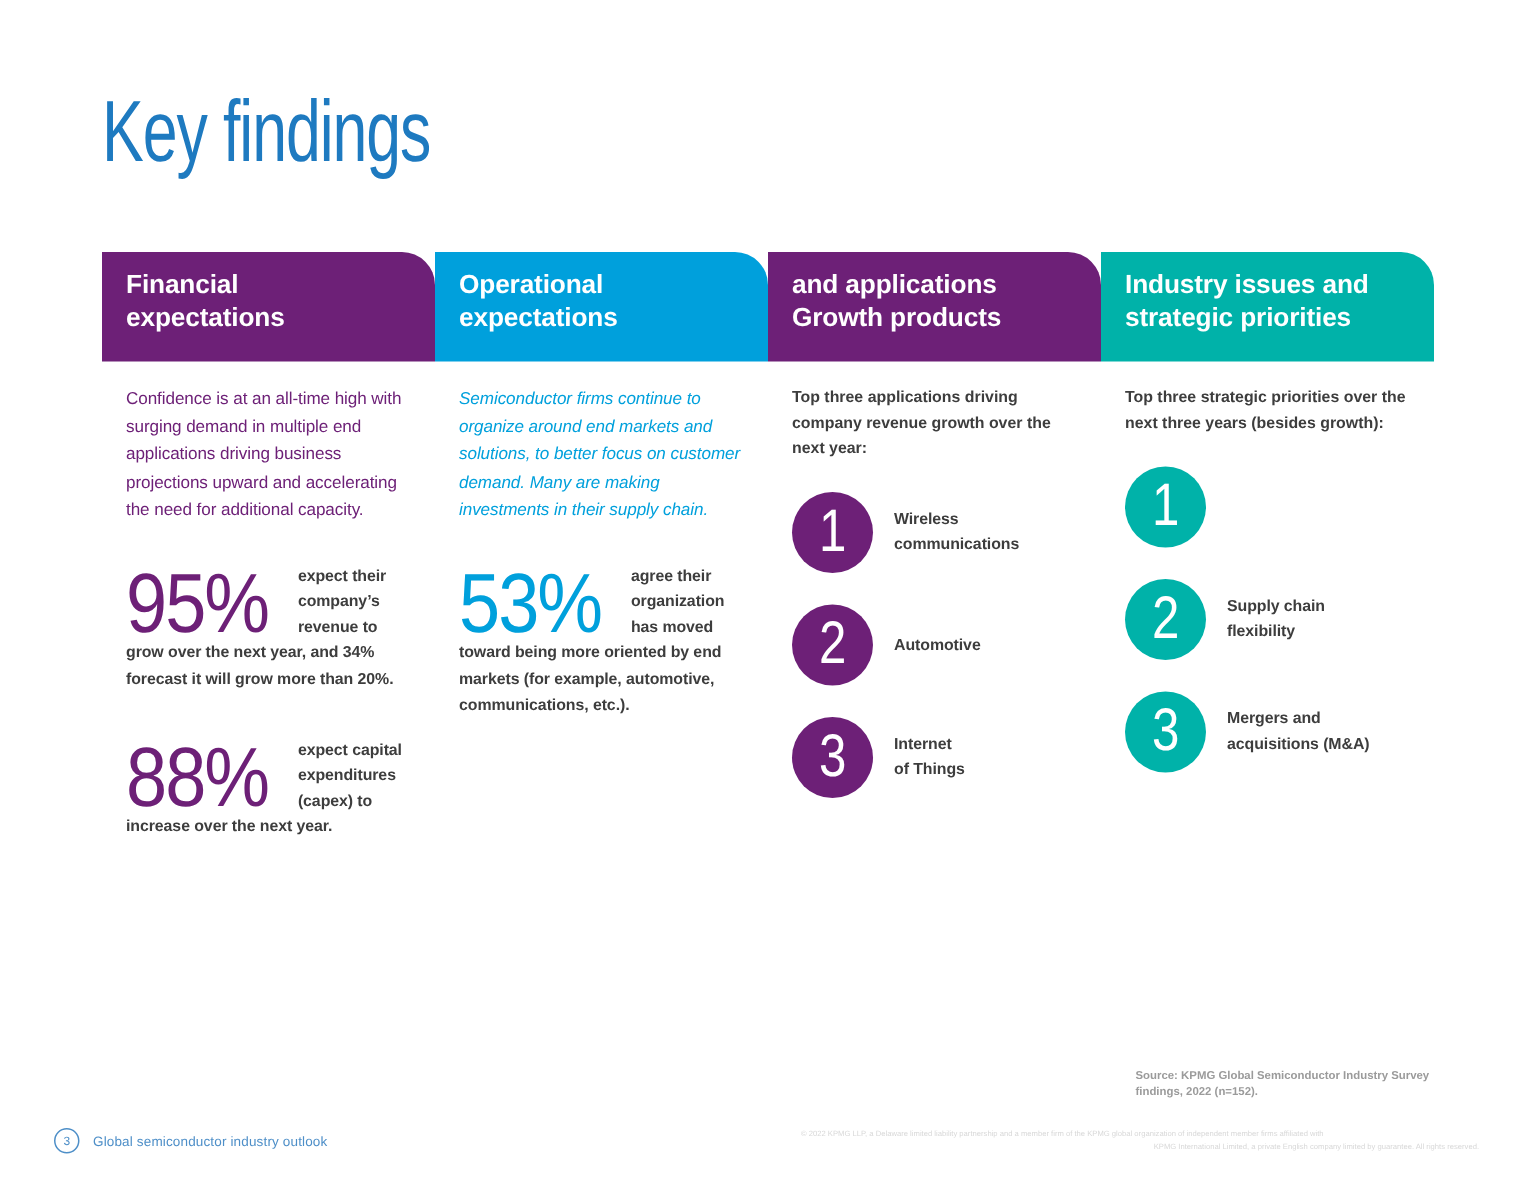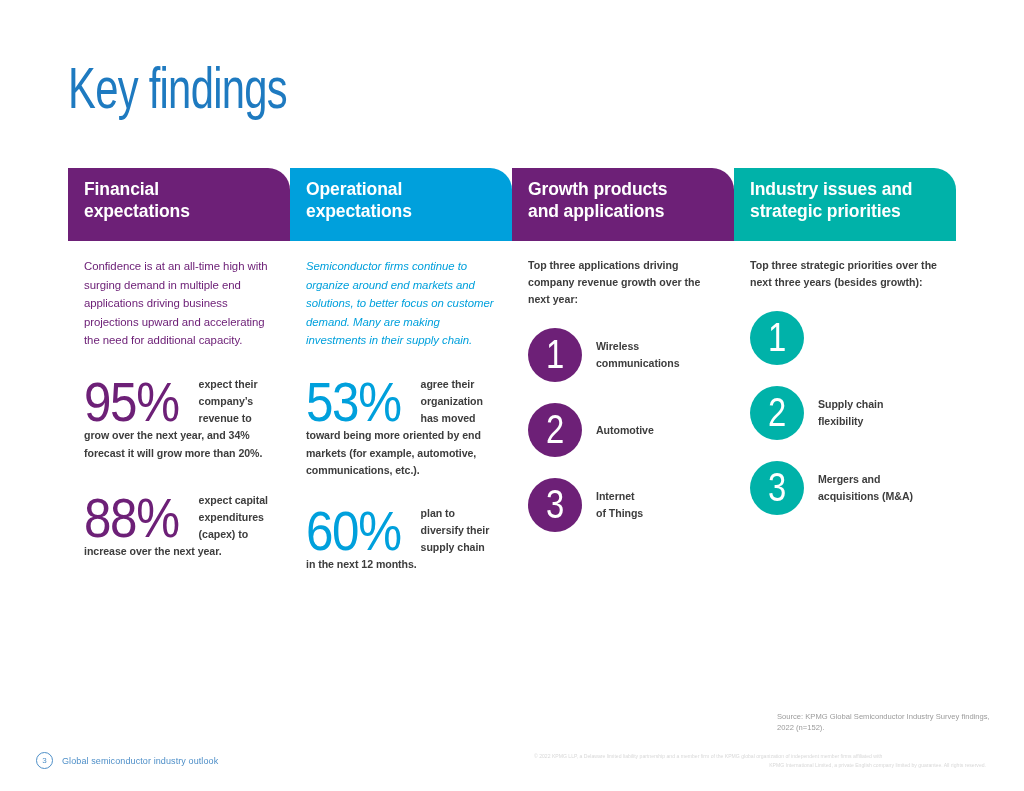--- a/index.html
+++ b/index.html
@@ -107,22 +107,22 @@
     line-height:1;
     transform:scaleX(.82) translateY(-1px);
   }
   .rank-label{
     font-size:10.6px;font-weight:bold;color:#3D3D3D;
     line-height:1.62;letter-spacing:-0.05px;
   }
 
   
   .source{
-    position:absolute;left:777px;top:711px;width:225px;
-    font-size:7.6px;line-height:1.5;color:#9B9B9B;
+    position:absolute;left:757px;top:711px;width:225px;
+    font-size:7.6px;line-height:1.5;color:#9B9B9B;font-weight:bold;
   }
 
   
   .footer-left{
     position:absolute;left:36px;top:752px;
     display:flex;align-items:center;
   }
   .page-num{
     width:15px;height:15px;border-radius:50%;
     border:1px solid #4E8FC8;
@@ -171,31 +171,27 @@
     </div>
     <div class="col-body">
       <p class="intro" style="color:#00A0DC;font-style:italic;">Semiconductor firms continue to organize around end markets and solutions, to better focus on customer demand. Many are making investments in their supply chain.</p>
 
       <div class="stat">
         <div class="big" style="color:#00A0DC;">53%</div>
         <div class="txt">agree their organization has moved toward being more oriented by end markets (for example, automotive, communications, etc.).</div>
       </div>
 
 
-      <div class="stat" style="margin-top:26px;">
-        <div class="big" style="color:#00A0DC;">60%</div>
-        <div class="txt">plan to diversify their supply chain in the next 12 months.</div>
-      </div>
     </div>
   </div>
 
   <div class="col">
     <div class="col-head" style="background:#6D2077;">
+      <span>and applications</span>
       <span>Growth products</span>
-      <span>and applications</span>
     </div>
     <div class="col-body">
       <p class="subhead">Top three applications driving company revenue growth over the next year:</p>
 
       <div class="rank-row">
         <div class="rank-circle" style="background:#6D2077;">
           <span>1</span>
         </div>
         <div class="rank-label">
           <div>Wireless</div>

